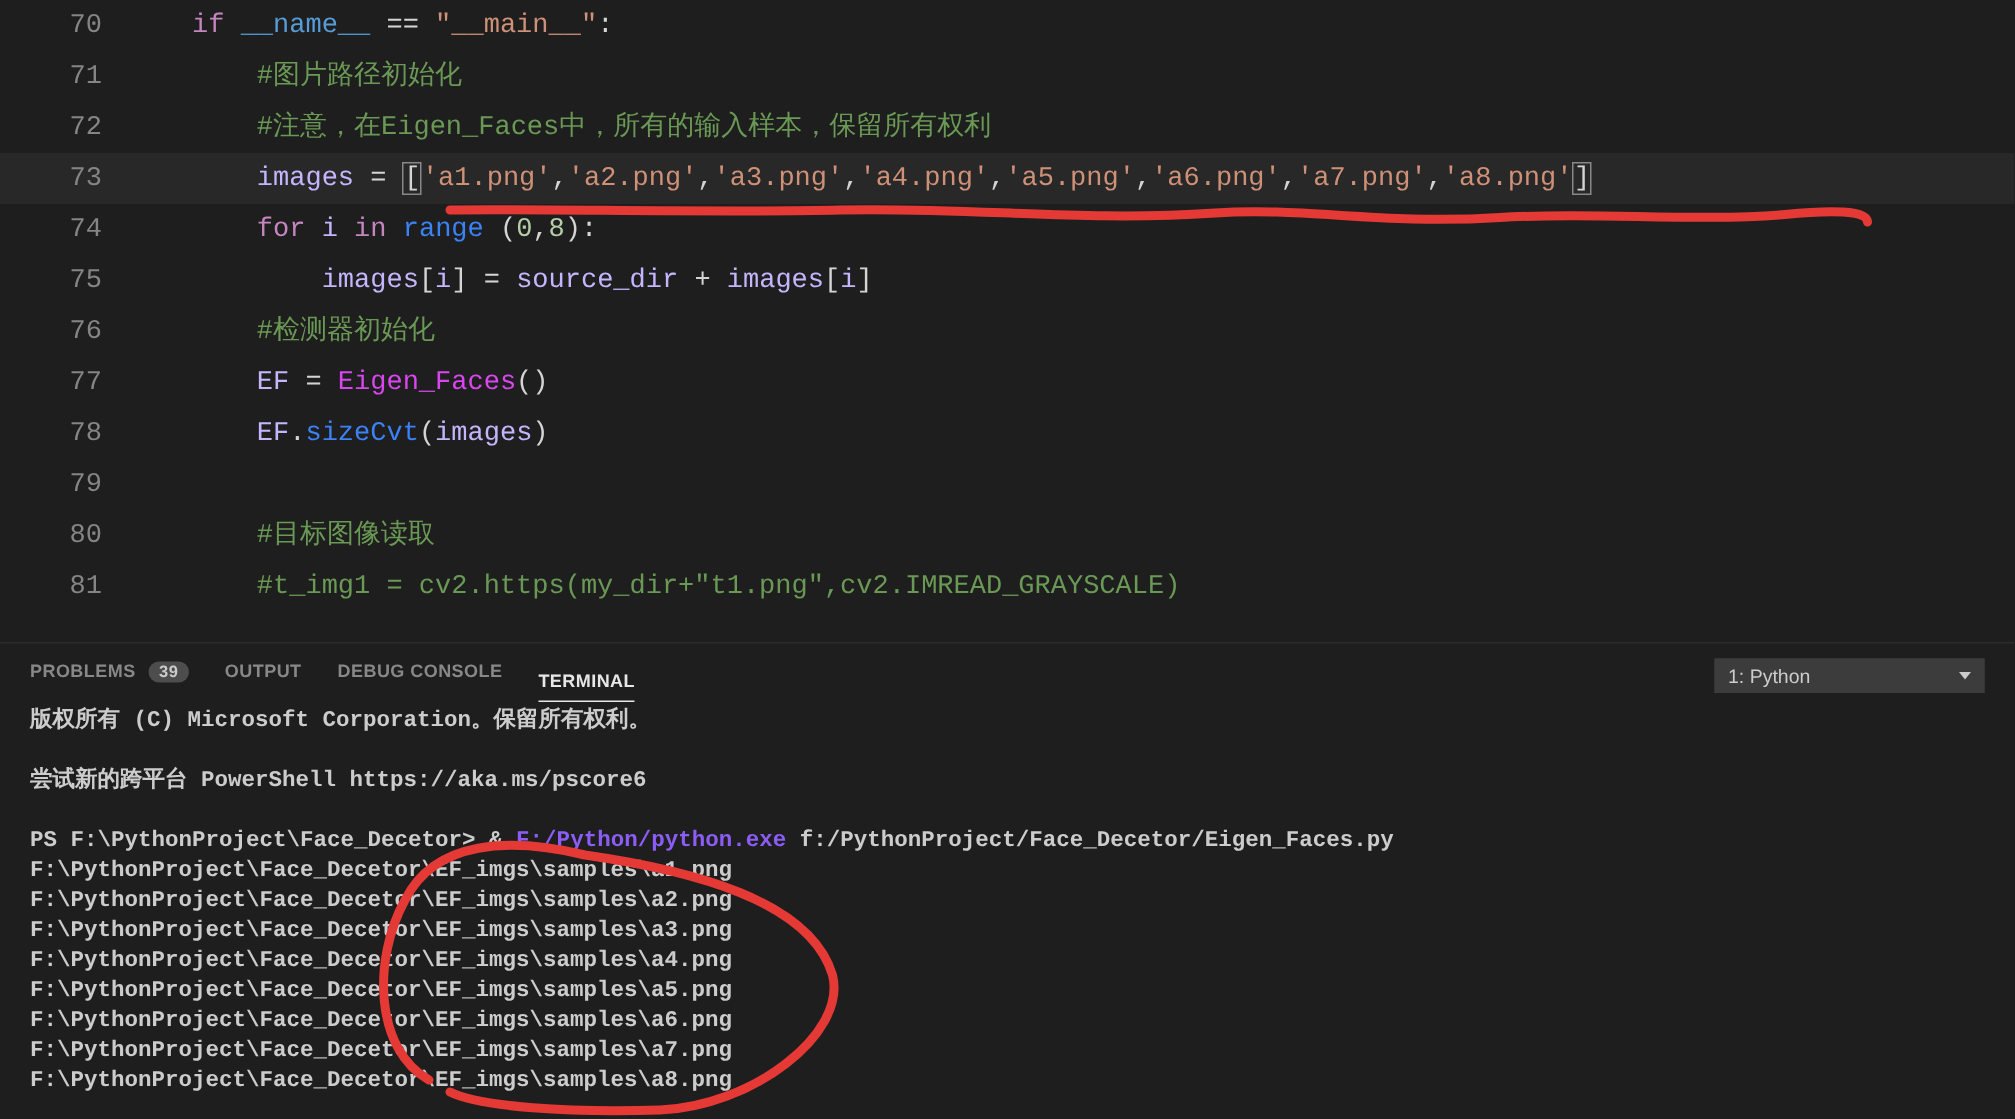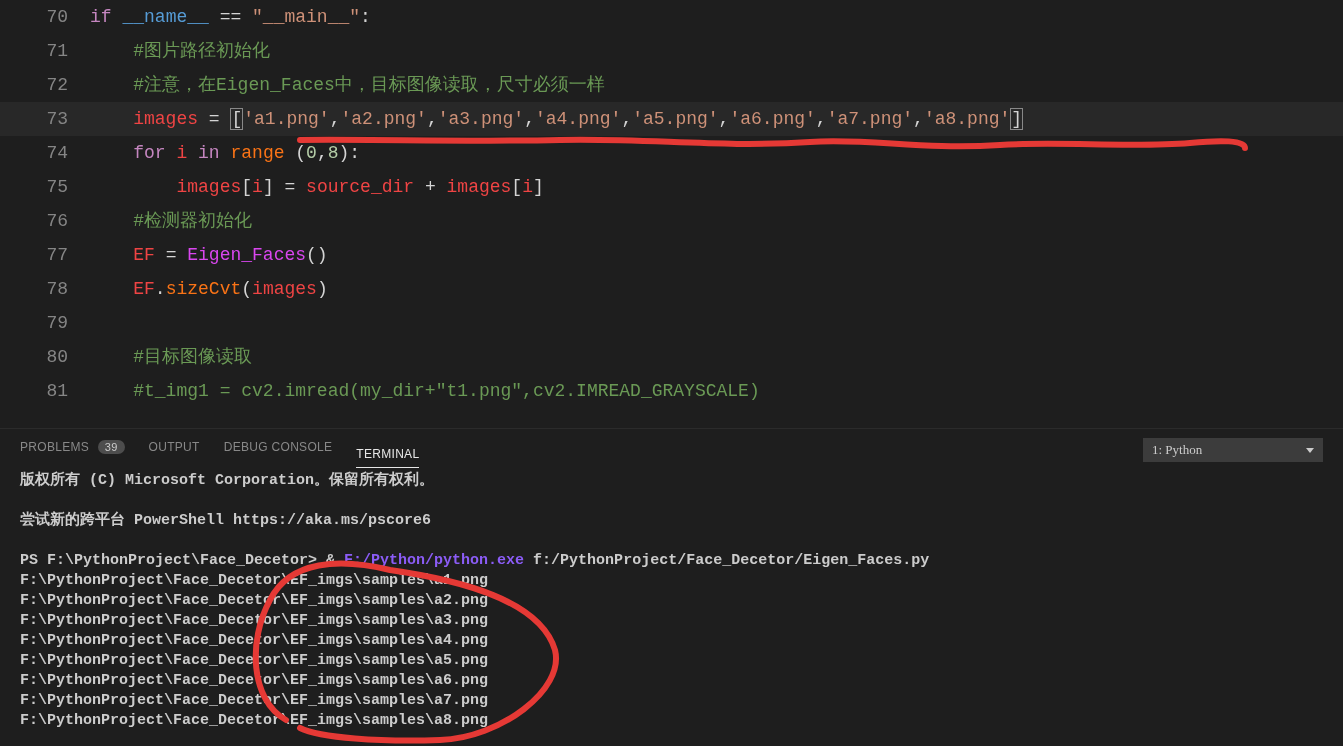--- a/index.html
+++ b/index.html
@@ -16,37 +16,38 @@
   height: 428px;
   overflow: hidden;
   position: relative;
 }
 .code-line {
   display: flex;
   align-items: center;
   line-height: 34px;
   height: 34px;
   white-space: pre;
+  gap: 38px;
 }
 .gutter {
   width: 90px;
   text-align: right;
   padding-right: 22px;
   color: #858585;
   user-select: none;
   flex-shrink: 0;
 }
 .code-content { flex: 1; }
 .line-highlight { background: #282828; }
 .kw { color: #c586c0; }
-.var { color: #ef4444; }
+.var { color: #c4b5fd; }
 .op { color: #d4d4d4; }
 .str { color: #ce9178; }
 .comment { color: #6a9955; }
-.fn { color: #f97316; }
+.fn { color: #3b82f6; }
 .cls { color: #d946ef; }
 .num { color: #b5cea8; }
 .builtin { color: #569cd6; }
 .bracket-hl {
   border: 1px solid #888;
   padding: 0;
 }
 
 .panel {
   border-top: 1px solid #2b2b2b;
@@ -63,20 +64,21 @@
   font-size: 12px;
   color: #888;
   gap: 24px;
   height: 34px;
 }
 .panel-tab {
   text-transform: uppercase;
   letter-spacing: 0.3px;
   cursor: pointer;
   padding-bottom: 6px;
+  font-weight: bold;
 }
 .panel-tab.active {
   color: #e7e7e7;
   border-bottom: 1px solid #e7e7e7;
   margin-top: 15px;
 }
 .badge {
   background: #4d4d4d;
   color: #ccc;
   border-radius: 10px;
@@ -94,21 +96,20 @@
   background: #3c3c3c;
   border: 1px solid #3c3c3c;
   color: #ccc;
   font-size: 13px;
   padding: 3px 8px;
   width: 180px;
   display: flex;
   align-items: center;
   justify-content: space-between;
   cursor: pointer;
-  font-family: Liberation Serif, serif;
 }
 .term-select .chev {
   border-left: 4px solid transparent;
   border-right: 4px solid transparent;
   border-top: 5px solid #ccc;
 }
 .terminal-body {
   flex: 1;
   padding: 8px 20px;
   font-size: 15px;
@@ -127,30 +128,30 @@
   height: 746px;
   pointer-events: none;
 }
 </style>
 </head>
 <body>
 
 <div class="editor-pane" id="editor">
     <div class="code-line"><div class="gutter">70</div><div class="code-content"><span class="kw">if</span><span class="op"> </span><span class="builtin">__name__</span><span class="op"> == </span><span class="str">"__main__"</span><span class="op">:</span></div></div>
     <div class="code-line"><div class="gutter">71</div><div class="code-content"><span>    </span><span class="comment">#图片路径初始化</span></div></div>
-    <div class="code-line"><div class="gutter">72</div><div class="code-content"><span>    </span><span class="comment">#注意，在Eigen_Faces中，目标图像读取，尺寸必须一样</span></div></div>
+    <div class="code-line"><div class="gutter">72</div><div class="code-content"><span>    </span><span class="comment">#注意，在Eigen_Faces中，所有的输入样本，保留所有权利</span></div></div>
     <div class="code-line line-highlight"><div class="gutter">73</div><div class="code-content"><span>    </span><span class="var">images</span><span class="op"> = </span><span class="bracket-hl">[</span><span class="str">'a1.png'</span><span class="op">,</span><span class="str">'a2.png'</span><span class="op">,</span><span class="str">'a3.png'</span><span class="op">,</span><span class="str">'a4.png'</span><span class="op">,</span><span class="str">'a5.png'</span><span class="op">,</span><span class="str">'a6.png'</span><span class="op">,</span><span class="str">'a7.png'</span><span class="op">,</span><span class="str">'a8.png'</span><span class="bracket-hl">]</span></div></div>
     <div class="code-line"><div class="gutter">74</div><div class="code-content"><span>    </span><span class="kw">for</span><span class="op"> </span><span class="var">i</span><span class="op"> </span><span class="kw">in</span><span class="op"> </span><span class="fn">range</span><span class="op"> (</span><span class="num">0</span><span class="op">,</span><span class="num">8</span><span class="op">):</span></div></div>
     <div class="code-line"><div class="gutter">75</div><div class="code-content"><span>    </span><span>    </span><span class="var">images</span><span class="op">[</span><span class="var">i</span><span class="op">] = </span><span class="var">source_dir</span><span class="op"> + </span><span class="var">images</span><span class="op">[</span><span class="var">i</span><span class="op">]</span></div></div>
     <div class="code-line"><div class="gutter">76</div><div class="code-content"><span>    </span><span class="comment">#检测器初始化</span></div></div>
     <div class="code-line"><div class="gutter">77</div><div class="code-content"><span>    </span><span class="var">EF</span><span class="op"> = </span><span class="cls">Eigen_Faces</span><span class="op">()</span></div></div>
     <div class="code-line"><div class="gutter">78</div><div class="code-content"><span>    </span><span class="var">EF</span><span class="op">.</span><span class="fn">sizeCvt</span><span class="op">(</span><span class="var">images</span><span class="op">)</span></div></div>
     <div class="code-line"><div class="gutter">79</div><div class="code-content"></div></div>
     <div class="code-line"><div class="gutter">80</div><div class="code-content"><span>    </span><span class="comment">#目标图像读取</span></div></div>
-    <div class="code-line"><div class="gutter">81</div><div class="code-content"><span>    </span><span class="comment">#t_img1 = cv2.imread(my_dir+"t1.png",cv2.IMREAD_GRAYSCALE)</span></div></div>
+    <div class="code-line"><div class="gutter">81</div><div class="code-content"><span>    </span><span class="comment">#t_img1 = cv2.https(my_dir+"t1.png",cv2.IMREAD_GRAYSCALE)</span></div></div>
   </div>
 
 <div class="panel">
   <div class="panel-tabs">
     <div class="panel-tab">
       <span>Problems</span>
       <span class="badge">39</span>
     </div>
     <div class="panel-tab">Output</div>
     <div class="panel-tab">Debug Console</div>

